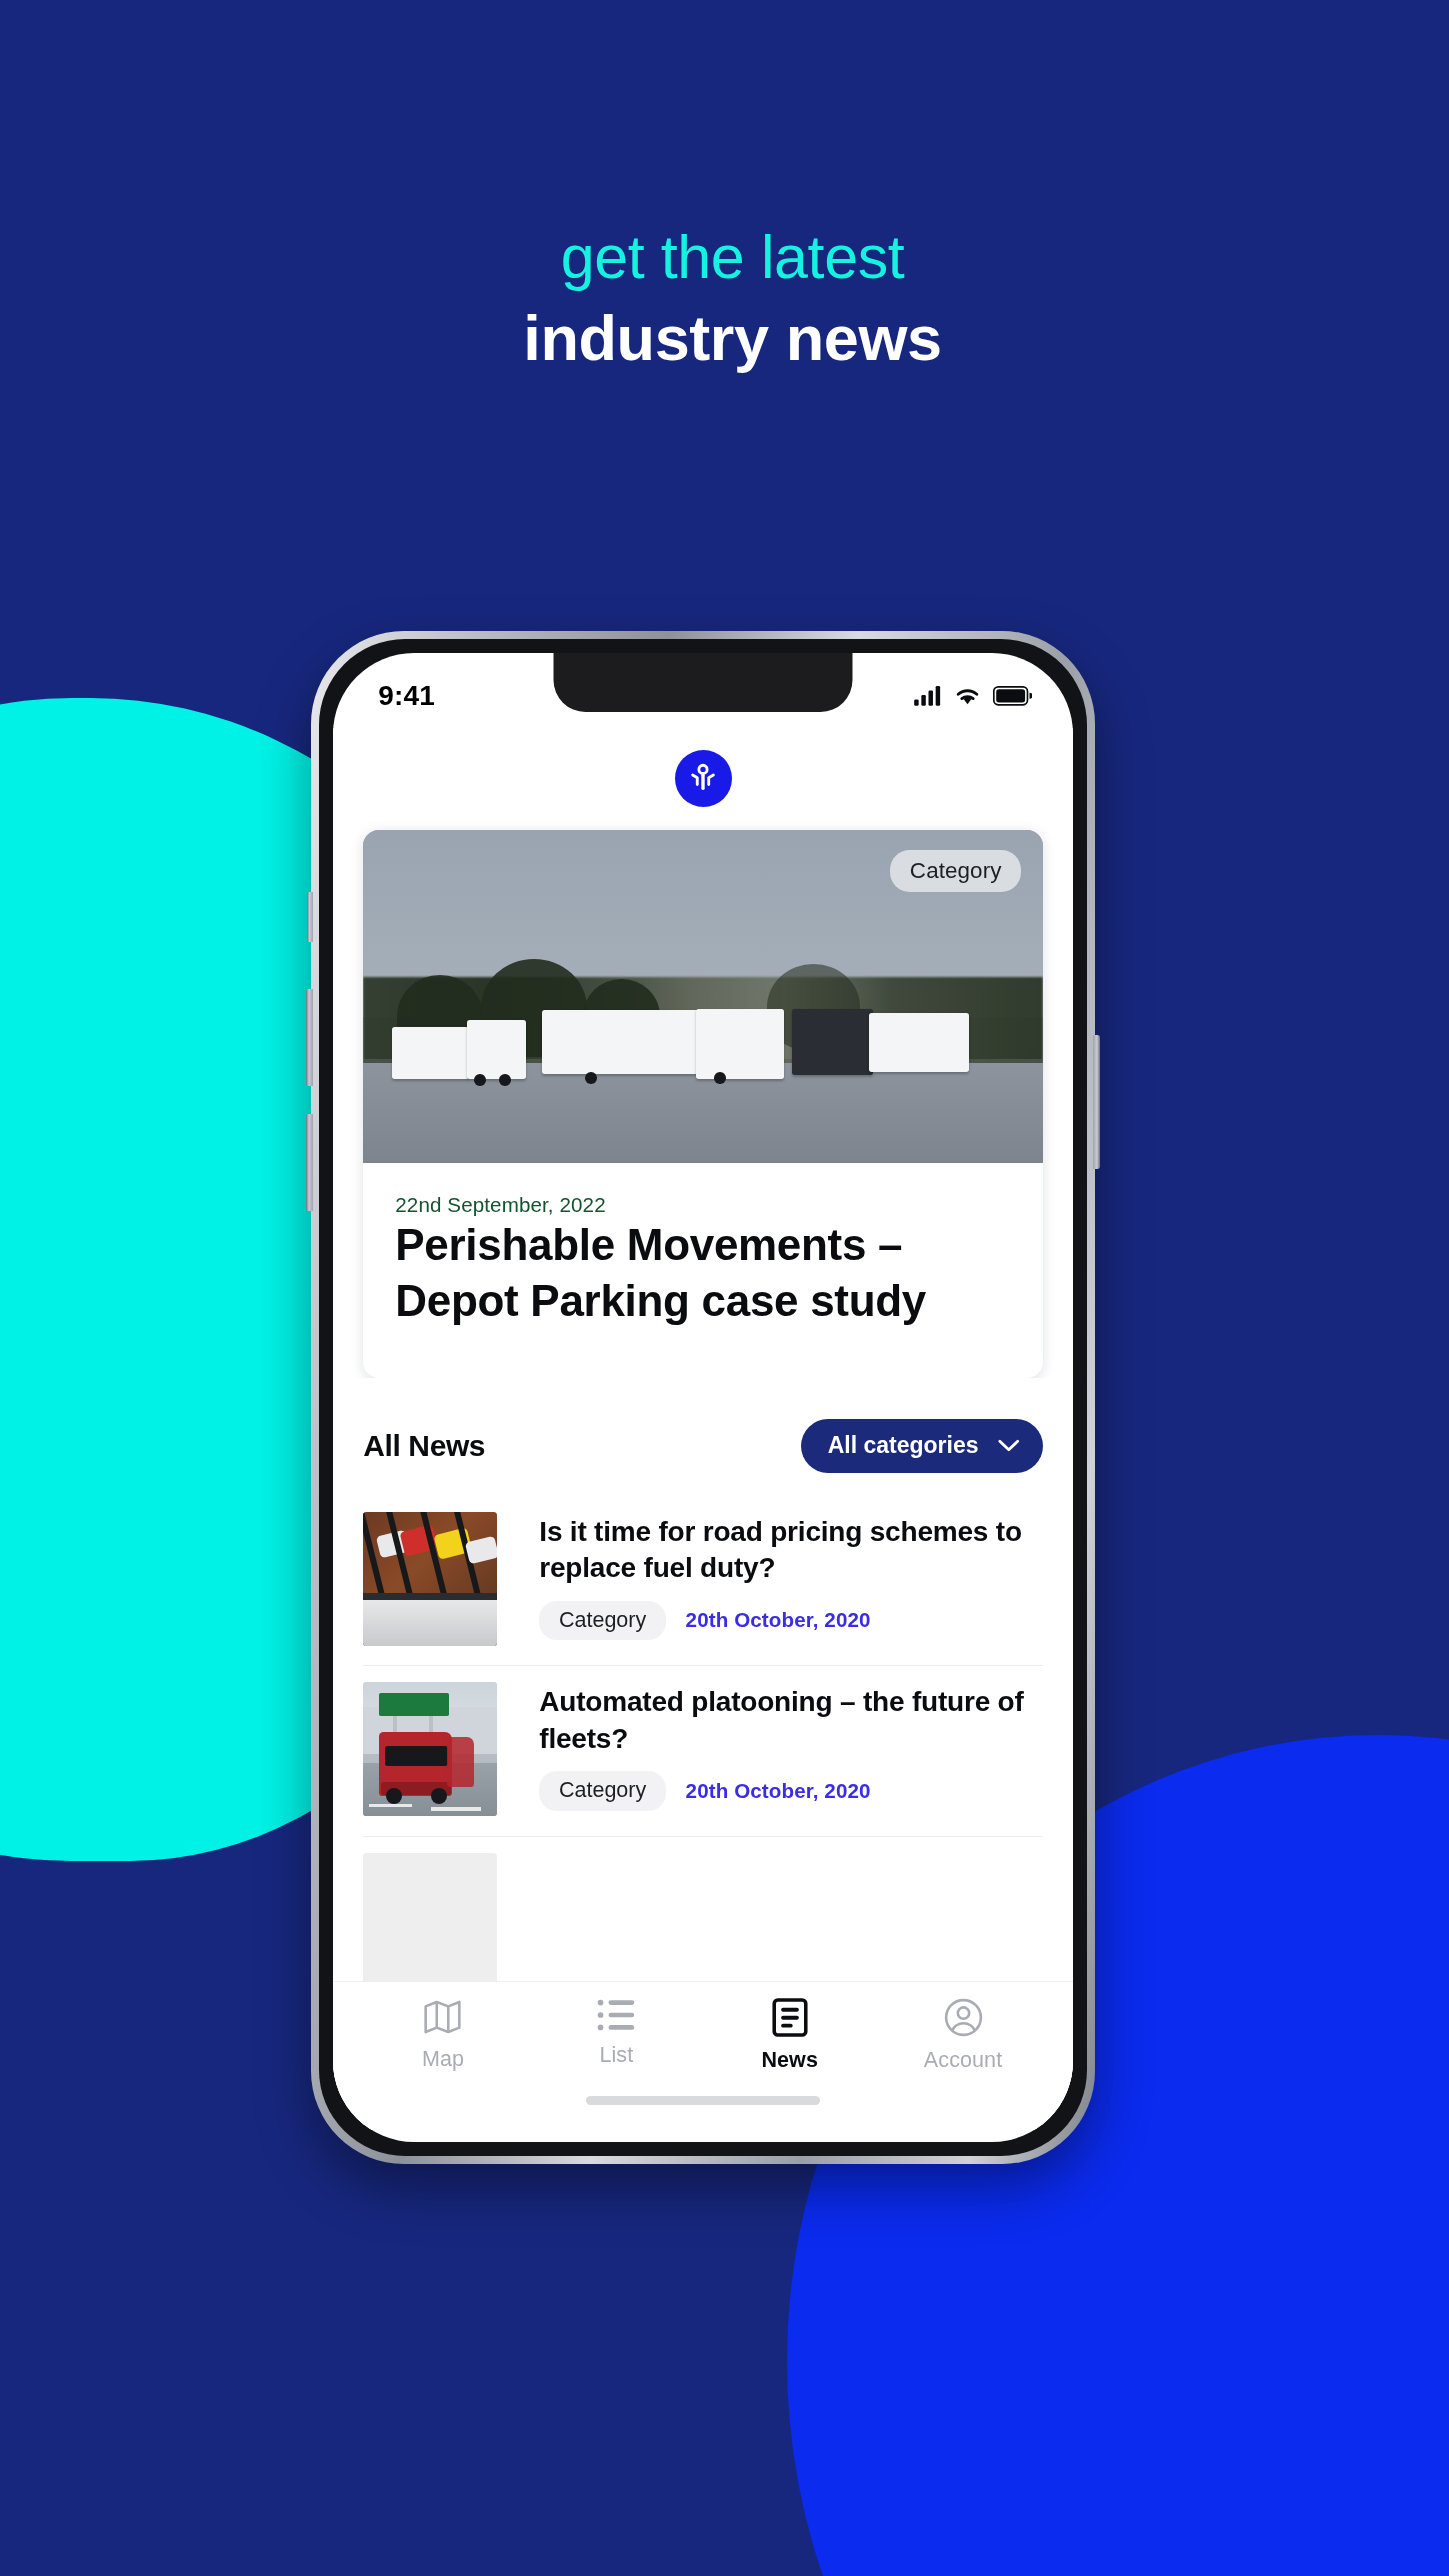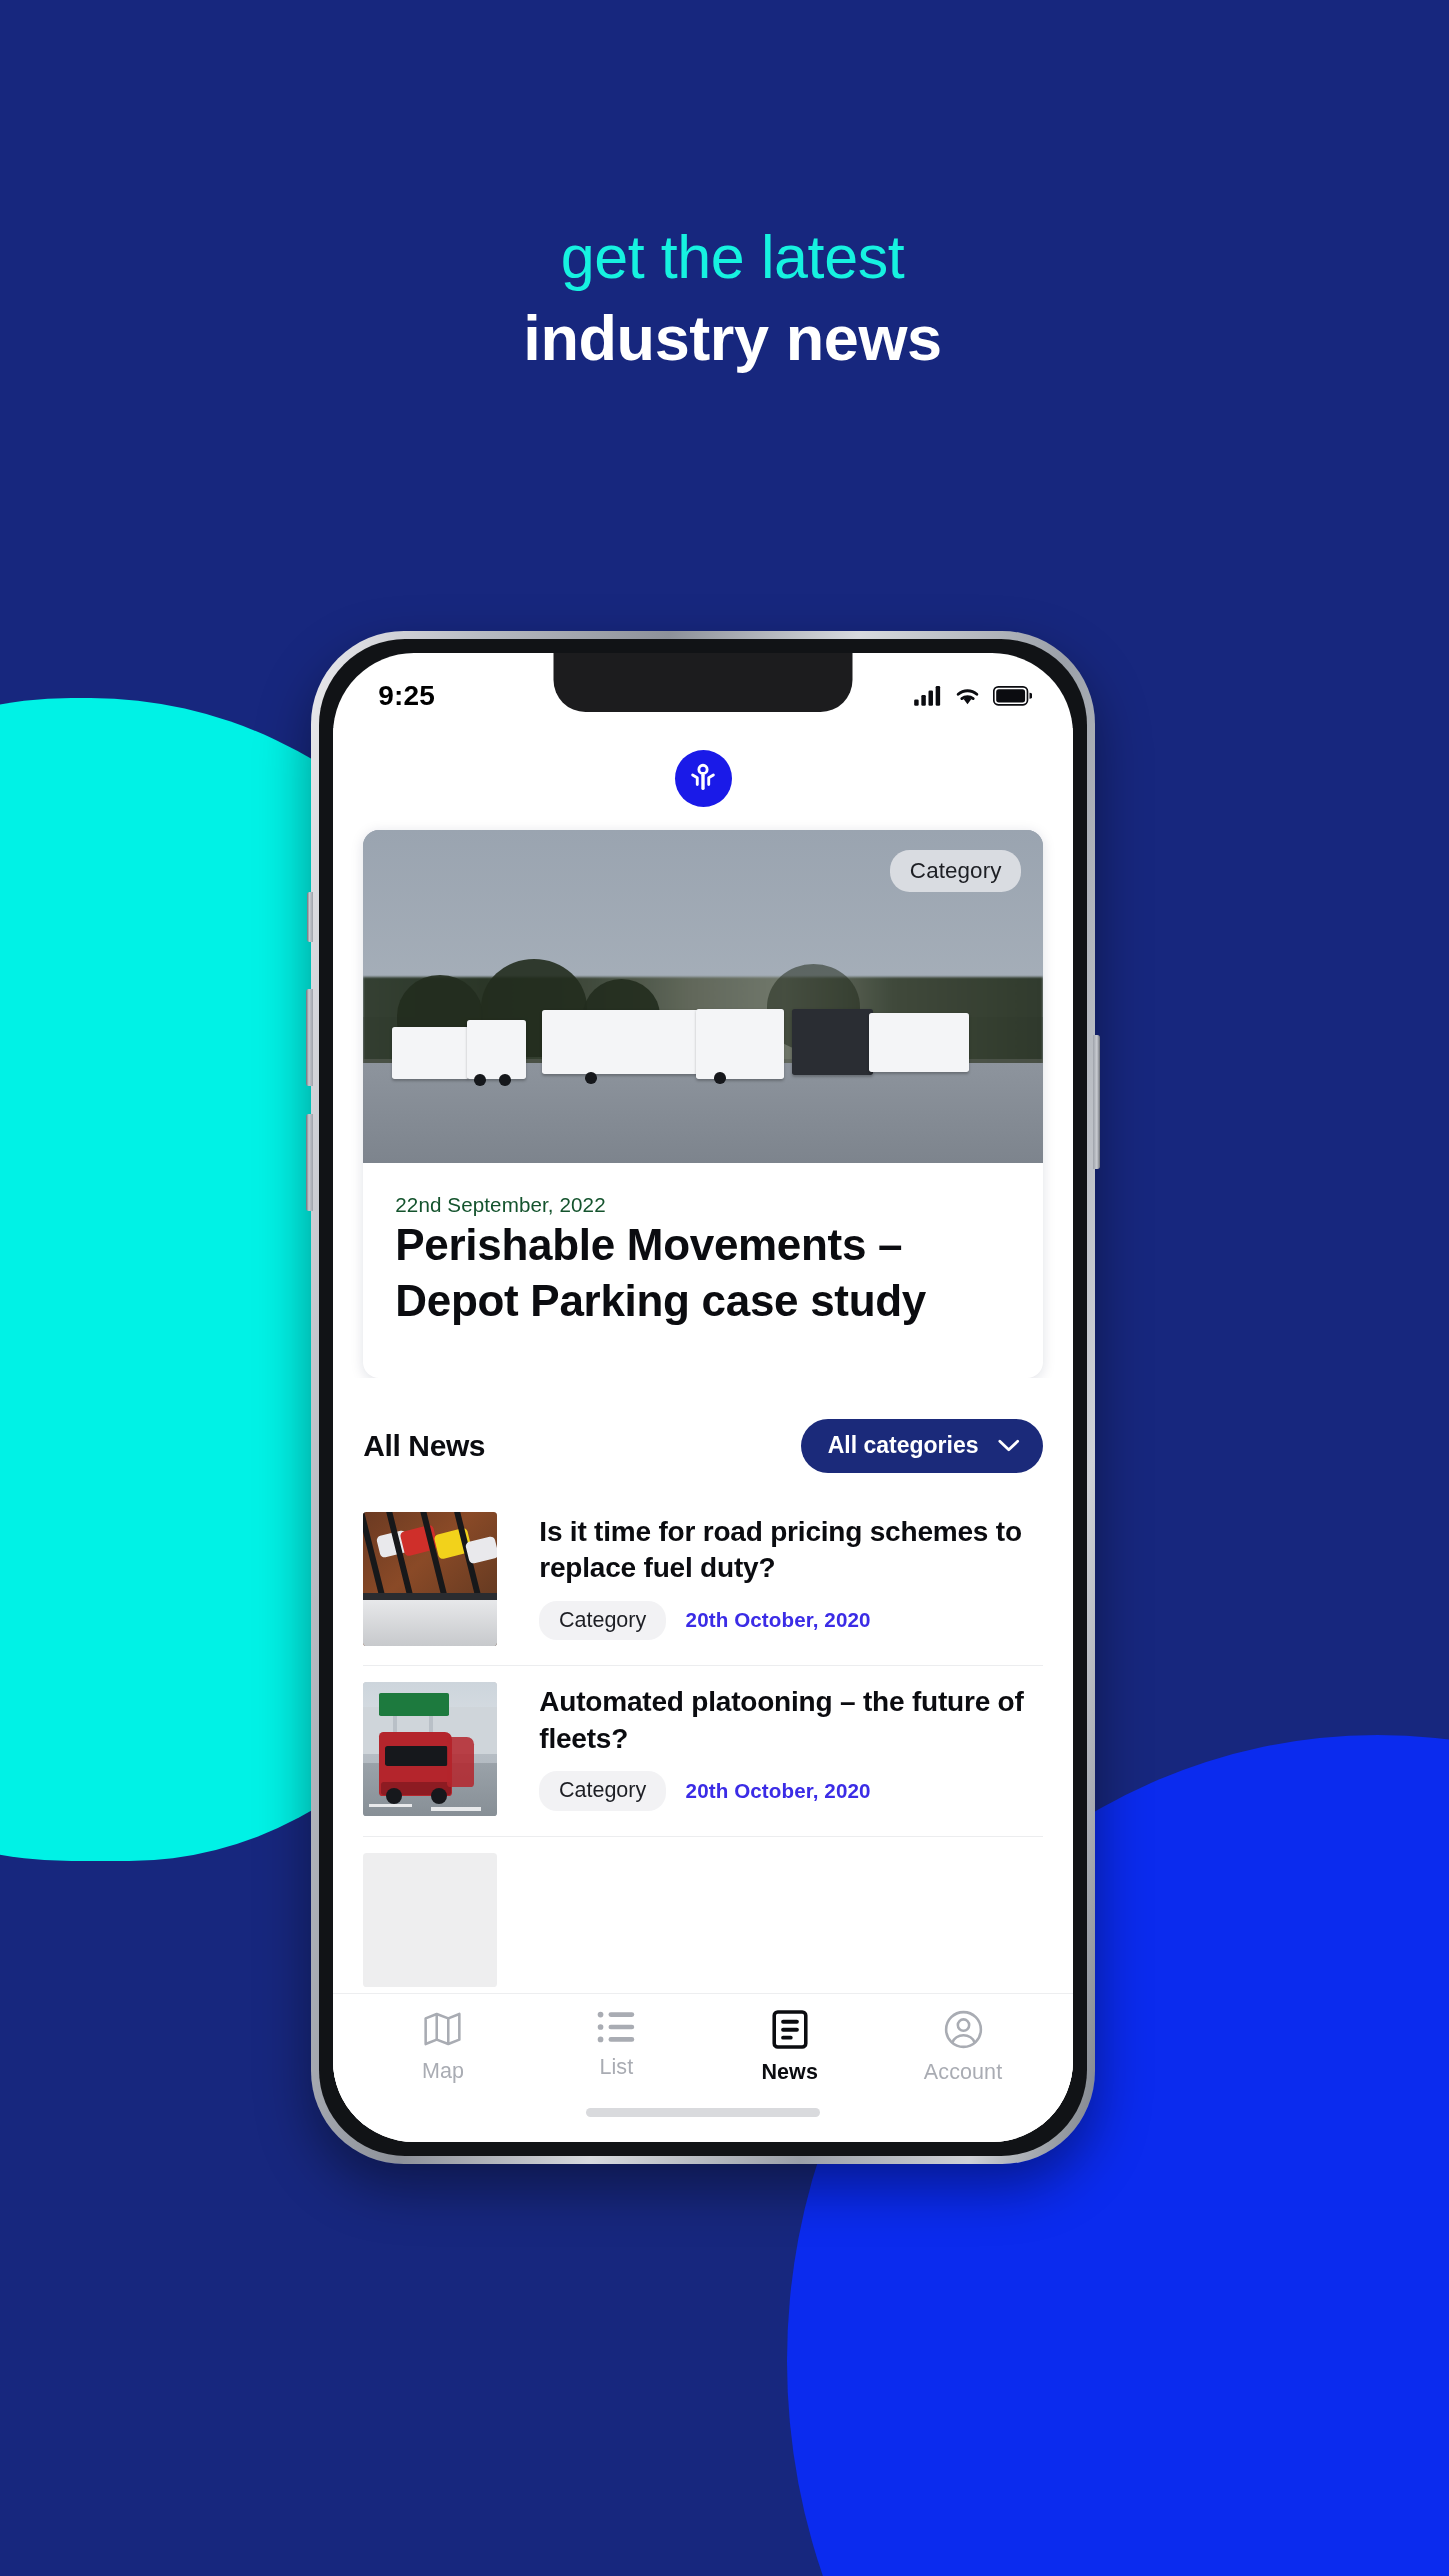--- a/index.html
+++ b/index.html
@@ -310,21 +310,21 @@
   .signpost { position:absolute; width:3.6px; background:#b9c0c7; }
   .cab { position:absolute; background:#B4252C; border-radius:4.5px 7.2px 3.6px 3.6px; }
   .cab-dark { position:absolute; background:#8d1b22; border-radius:2.7px; }
   .windshield { position:absolute; background:#16181c; border-radius:2.7px; }
   .barrier { position:absolute; background:#cfd5da; }
 
   
   .tabbar {
     position: absolute;
     left: 0;
-    bottom: 0;
+    bottom: 12px;
     width: 100%;
     background: #FFFFFF;
     border-top: 1.8px solid #EDEEF0;
     padding: 16px 23px 12px;
     z-index: 8;
   }
   .tabs { display: flex; }
   .tab {
     flex: 1;
     display: flex;
@@ -367,21 +367,21 @@
     <div class="btn-side btn-volup"></div>
     <div class="btn-side btn-voldn"></div>
     <div class="btn-side btn-power"></div>
 
     <div class="phone-inner-band">
       <div class="phone-screen">
 
         <div class="notch"></div>
 
         <div class="statusbar">
-          <div class="status-time">9:25</div>
+          <div class="status-time">9:41</div>
           <div class="status-icons">
             <svg width="29" height="19.7" viewBox="0 0 32 22">
               <rect x="0" y="15" width="5" height="7" rx="1.4" fill="#0b0c10"></rect>
               <rect x="8" y="10" width="5" height="12" rx="1.4" fill="#0b0c10"></rect>
               <rect x="16" y="5" width="5" height="17" rx="1.4" fill="#0b0c10"></rect>
               <rect x="24" y="0" width="5" height="22" rx="1.4" fill="#0b0c10"></rect>
             </svg>
             <svg width="27" height="19.7" viewBox="0 0 30 22">
               <path d="M15 20.5 L10.6 14.4 A7.6 7.6 0 0 1 19.4 14.4 Z" fill="#0b0c10"></path>
               <path d="M4.6 9.2 A15.6 15.6 0 0 1 25.4 9.2" stroke="#0b0c10" stroke-width="3.3" fill="none" stroke-linecap="round"></path>

